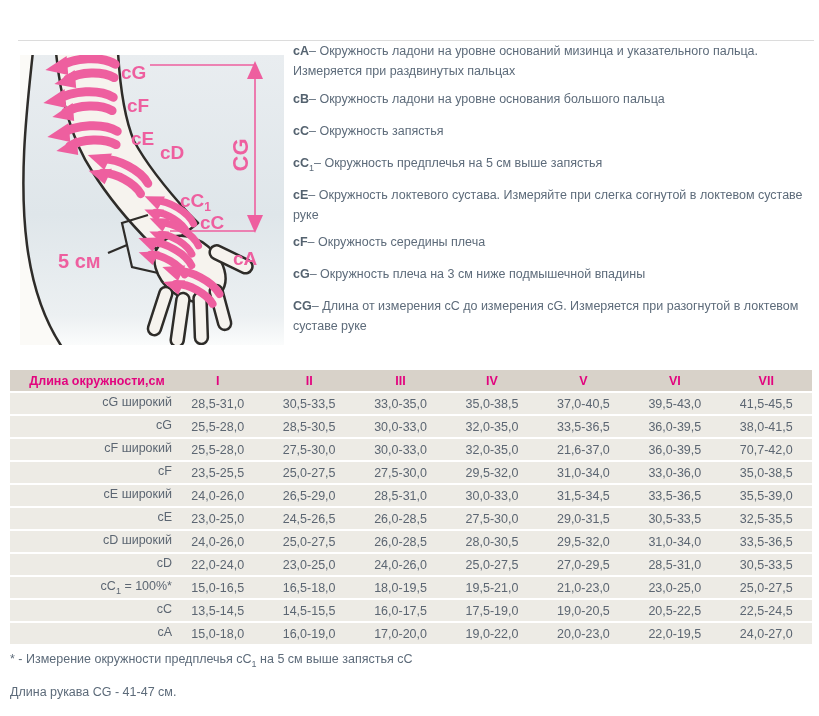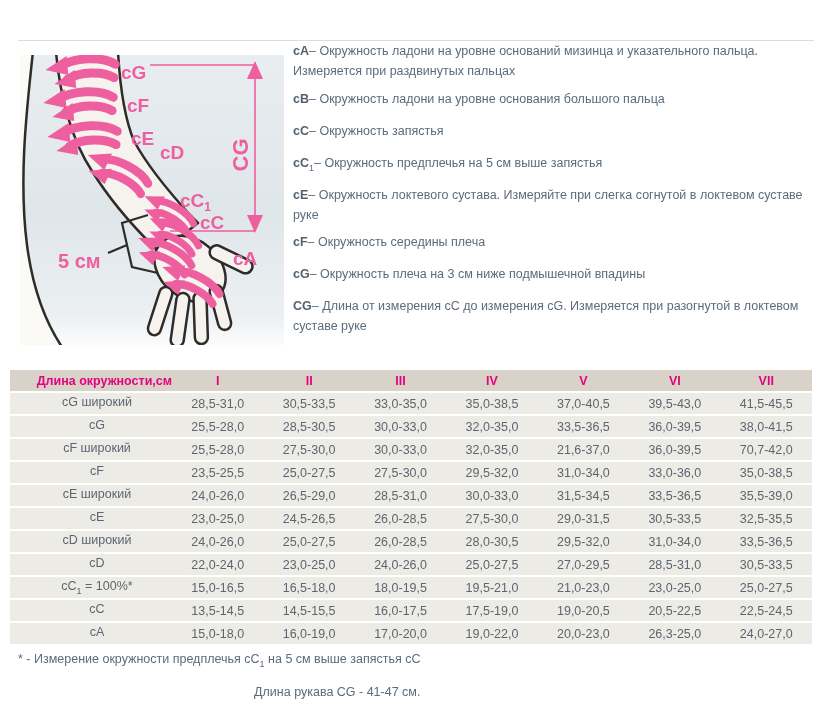--- a/index.html
+++ b/index.html
@@ -20,29 +20,29 @@
   .desc .dtext{}
   sub{font-size:9px;}
 
   
   table.size-table{
     position:absolute;left:10px;top:368px;width:802px;
     border-collapse:separate;border-spacing:0 2px;table-layout:fixed;
   }
   .size-table th,.size-table td{height:21px;font-size:12.5px;padding:0;vertical-align:middle;}
   .size-table th{background:#d8d2c9;color:#e2047e;font-weight:700;}
-  .size-table th.lblh{text-align:right;padding-left:12px;width:150px;}
+  .size-table th.lblh{text-align:center;padding-left:12px;width:150px;}
   .size-table th.szcol{text-align:center;}
   .size-table td{background:#edebe5;color:#5c6672;}
-  .size-table td.lbl{text-align:center;padding-left:12px;}
+  .size-table td.lbl{text-align:right;padding-left:12px;}
   .size-table td.val{text-align:center;}
 
   
   .footnotes{position:absolute;left:10px;top:652px;font-size:12.5px;color:#5d6b7a;}
-  .footnotes p{margin:0 0 16px 8px;text-align:right;}
+  .footnotes p{margin:0 0 16px 0;}
 </style>
 </head>
 <body>
 
 <div class="page">
 
   <div class="top-divider"></div>
 
   <div class="diagram">
     <svg width="264" height="290" viewBox="0 0 264 290">
@@ -253,21 +253,21 @@
           <td class="val">22,5-24,5</td>
         </tr>
 
     <tr>
       <td class="lbl"><span>cA</span><sub></sub><span></span></td>
     <td class="val">15,0-18,0</td>
           <td class="val">16,0-19,0</td>
           <td class="val">17,0-20,0</td>
           <td class="val">19,0-22,0</td>
           <td class="val">20,0-23,0</td>
-          <td class="val">26,3-25,0</td>
+          <td class="val">22,0-19,5</td>
           <td class="val">24,0-27,0</td>
         </tr>
   </tbody>
   </table>
 
   <div class="footnotes">
     <p><span>* - Измерение окружности предплечья cC</span><sub>1</sub><span> на 5 см выше запястья cC</span></p>
     <p><span>Длина рукава CG - 41-47 см.</span><sub></sub><span></span></p>
   </div>
 

